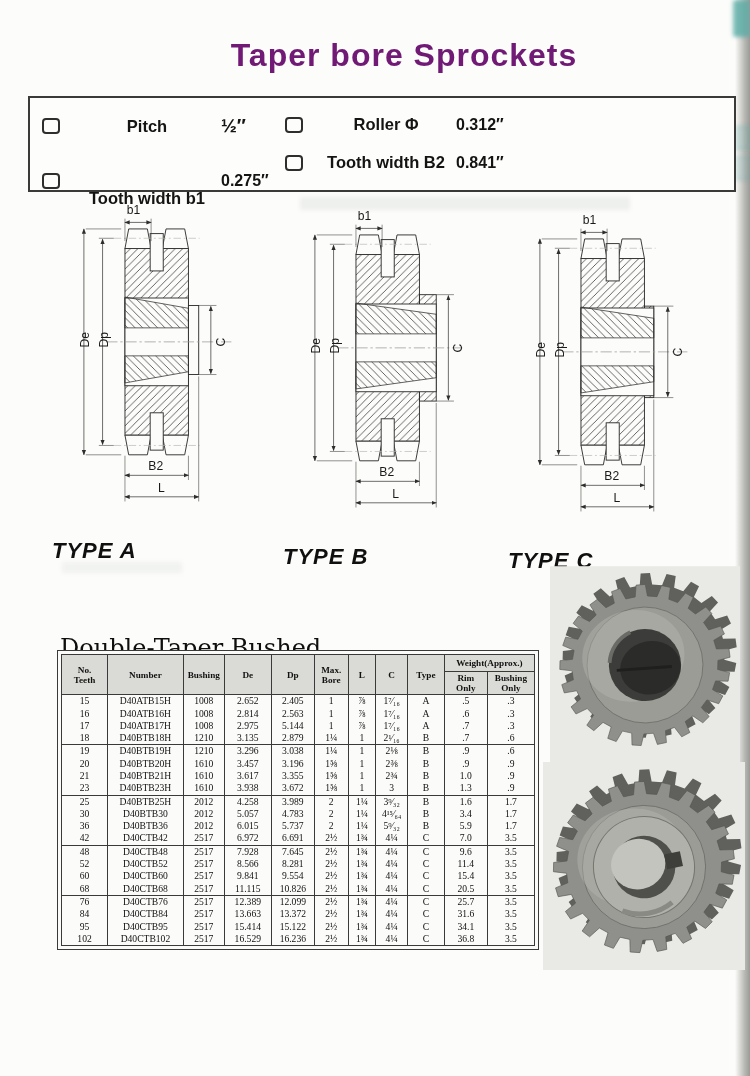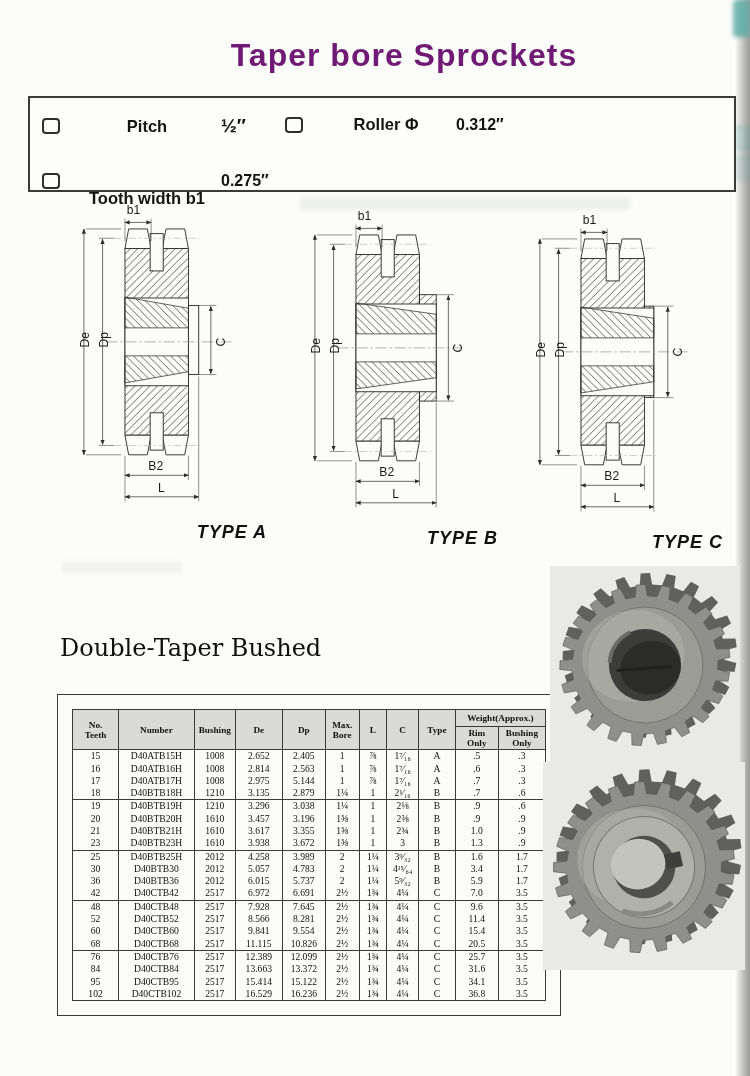--- a/index.html
+++ b/index.html
@@ -18,28 +18,28 @@
   .cb{width:14px;height:12px;border:2px solid #2e2e2c;border-radius:4px;margin-right:13px;flex:none;}
   .spec-label{font-weight:bold;font-size:16.5px;color:#141412;}
   .spec-value{font-weight:bold;font-size:16px;color:#141412;white-space:nowrap;}
   #spec-0{left:12px;top:17px;} #spec-0 .spec-label{width:148px;} #spec-0 .spec-value{font-size:19px;}
   #spec-1{left:255px;top:17px;} #spec-1 .spec-label{width:140px;}
   #spec-2{left:12px;top:55px;}  #spec-2 .spec-label{width:148px;margin-top:36px;}
   #spec-3{left:255px;top:55px;} #spec-3 .spec-label{width:140px;}
   
   .diagram{position:absolute;width:215px;margin:0;}
   .diagram svg{display:block;width:215px;height:308px;}
-  .type-label{text-align:right;font-style:italic;font-weight:bold;font-size:18px;
-        margin-top:14px;color:#101010;letter-spacing:1px;}
+  .type-label{text-align:left;font-style:italic;font-weight:bold;font-size:22px;
+        margin-top:30px;color:#101010;letter-spacing:1px;}
   #diagram-a{left:52px;top:200px;} #diagram-b{left:283px;top:206px;} #diagram-c{left:508px;top:210px;}
   
   .tbl-title{position:absolute;left:60px;top:614px;font-family:"DejaVu Serif","Liberation Serif",serif;
         font-weight:normal;font-size:24px;color:#0e0e0c;}
   .tbl-wrap{position:absolute;left:57px;top:650px;width:474px;border:1.6px solid #3a3a38;
-        padding:14px;background:#fbfbf9;margin-top:44px;}
+        padding:3px;background:#fbfbf9;}
   table{border-collapse:collapse;width:100%;border:1px solid #3a3a38;
         font-family:"Liberation Serif",serif;font-size:9.6px;color:#111;table-layout:fixed;}
   th,td{border-left:1px solid #3a3a38;border-right:1px solid #3a3a38;padding:0 1px;text-align:center;overflow:hidden;}
   thead th{border-bottom:1px solid #3a3a38;background:var(--hdrbg,#dadad6);font-size:9.2px;
         font-weight:bold;white-space:pre-line;line-height:1.1;height:19px;padding:1px 1px;}
   thead tr.sub th{height:17px;}
   tbody td{height:12.3px;line-height:12.3px;}
   tbody tr.group-end td{border-bottom:1.4px solid #3a3a38;}
   .note{position:absolute;left:40px;top:947px;font-size:12.8px;font-weight:bold;color:#1c1c1a;letter-spacing:.2px;}
   
@@ -69,20 +69,25 @@
     </div>
     <div class="spec-item" id="spec-1">
       <span class="cb"></span>
       <span class="spec-label">Roller Φ</span>
       <span class="spec-value">0.312″</span>
     </div>
     <div class="spec-item" id="spec-2">
       <span class="cb"></span>
       <span class="spec-label">Tooth width b1</span>
       <span class="spec-value">0.275″</span>
+    </div>
+    <div class="spec-item" id="spec-3">
+      <span class="cb"></span>
+      <span class="spec-label">Tooth width B2</span>
+      <span class="spec-value">0.841″</span>
     </div>
   </div>
 
   <figure class="diagram" id="diagram-a">
     <svg viewBox="0 0 230 330">
         <defs>
           <pattern id="hA" patternUnits="userSpaceOnUse" width="8" height="8">
             <path d="M-2,10 L10,-2" stroke="#4a4a48" stroke-width="0.9"></path>
             <path d="M-6,6 L6,-6" stroke="#4a4a48" stroke-width="0.9"></path>
           </pattern>

